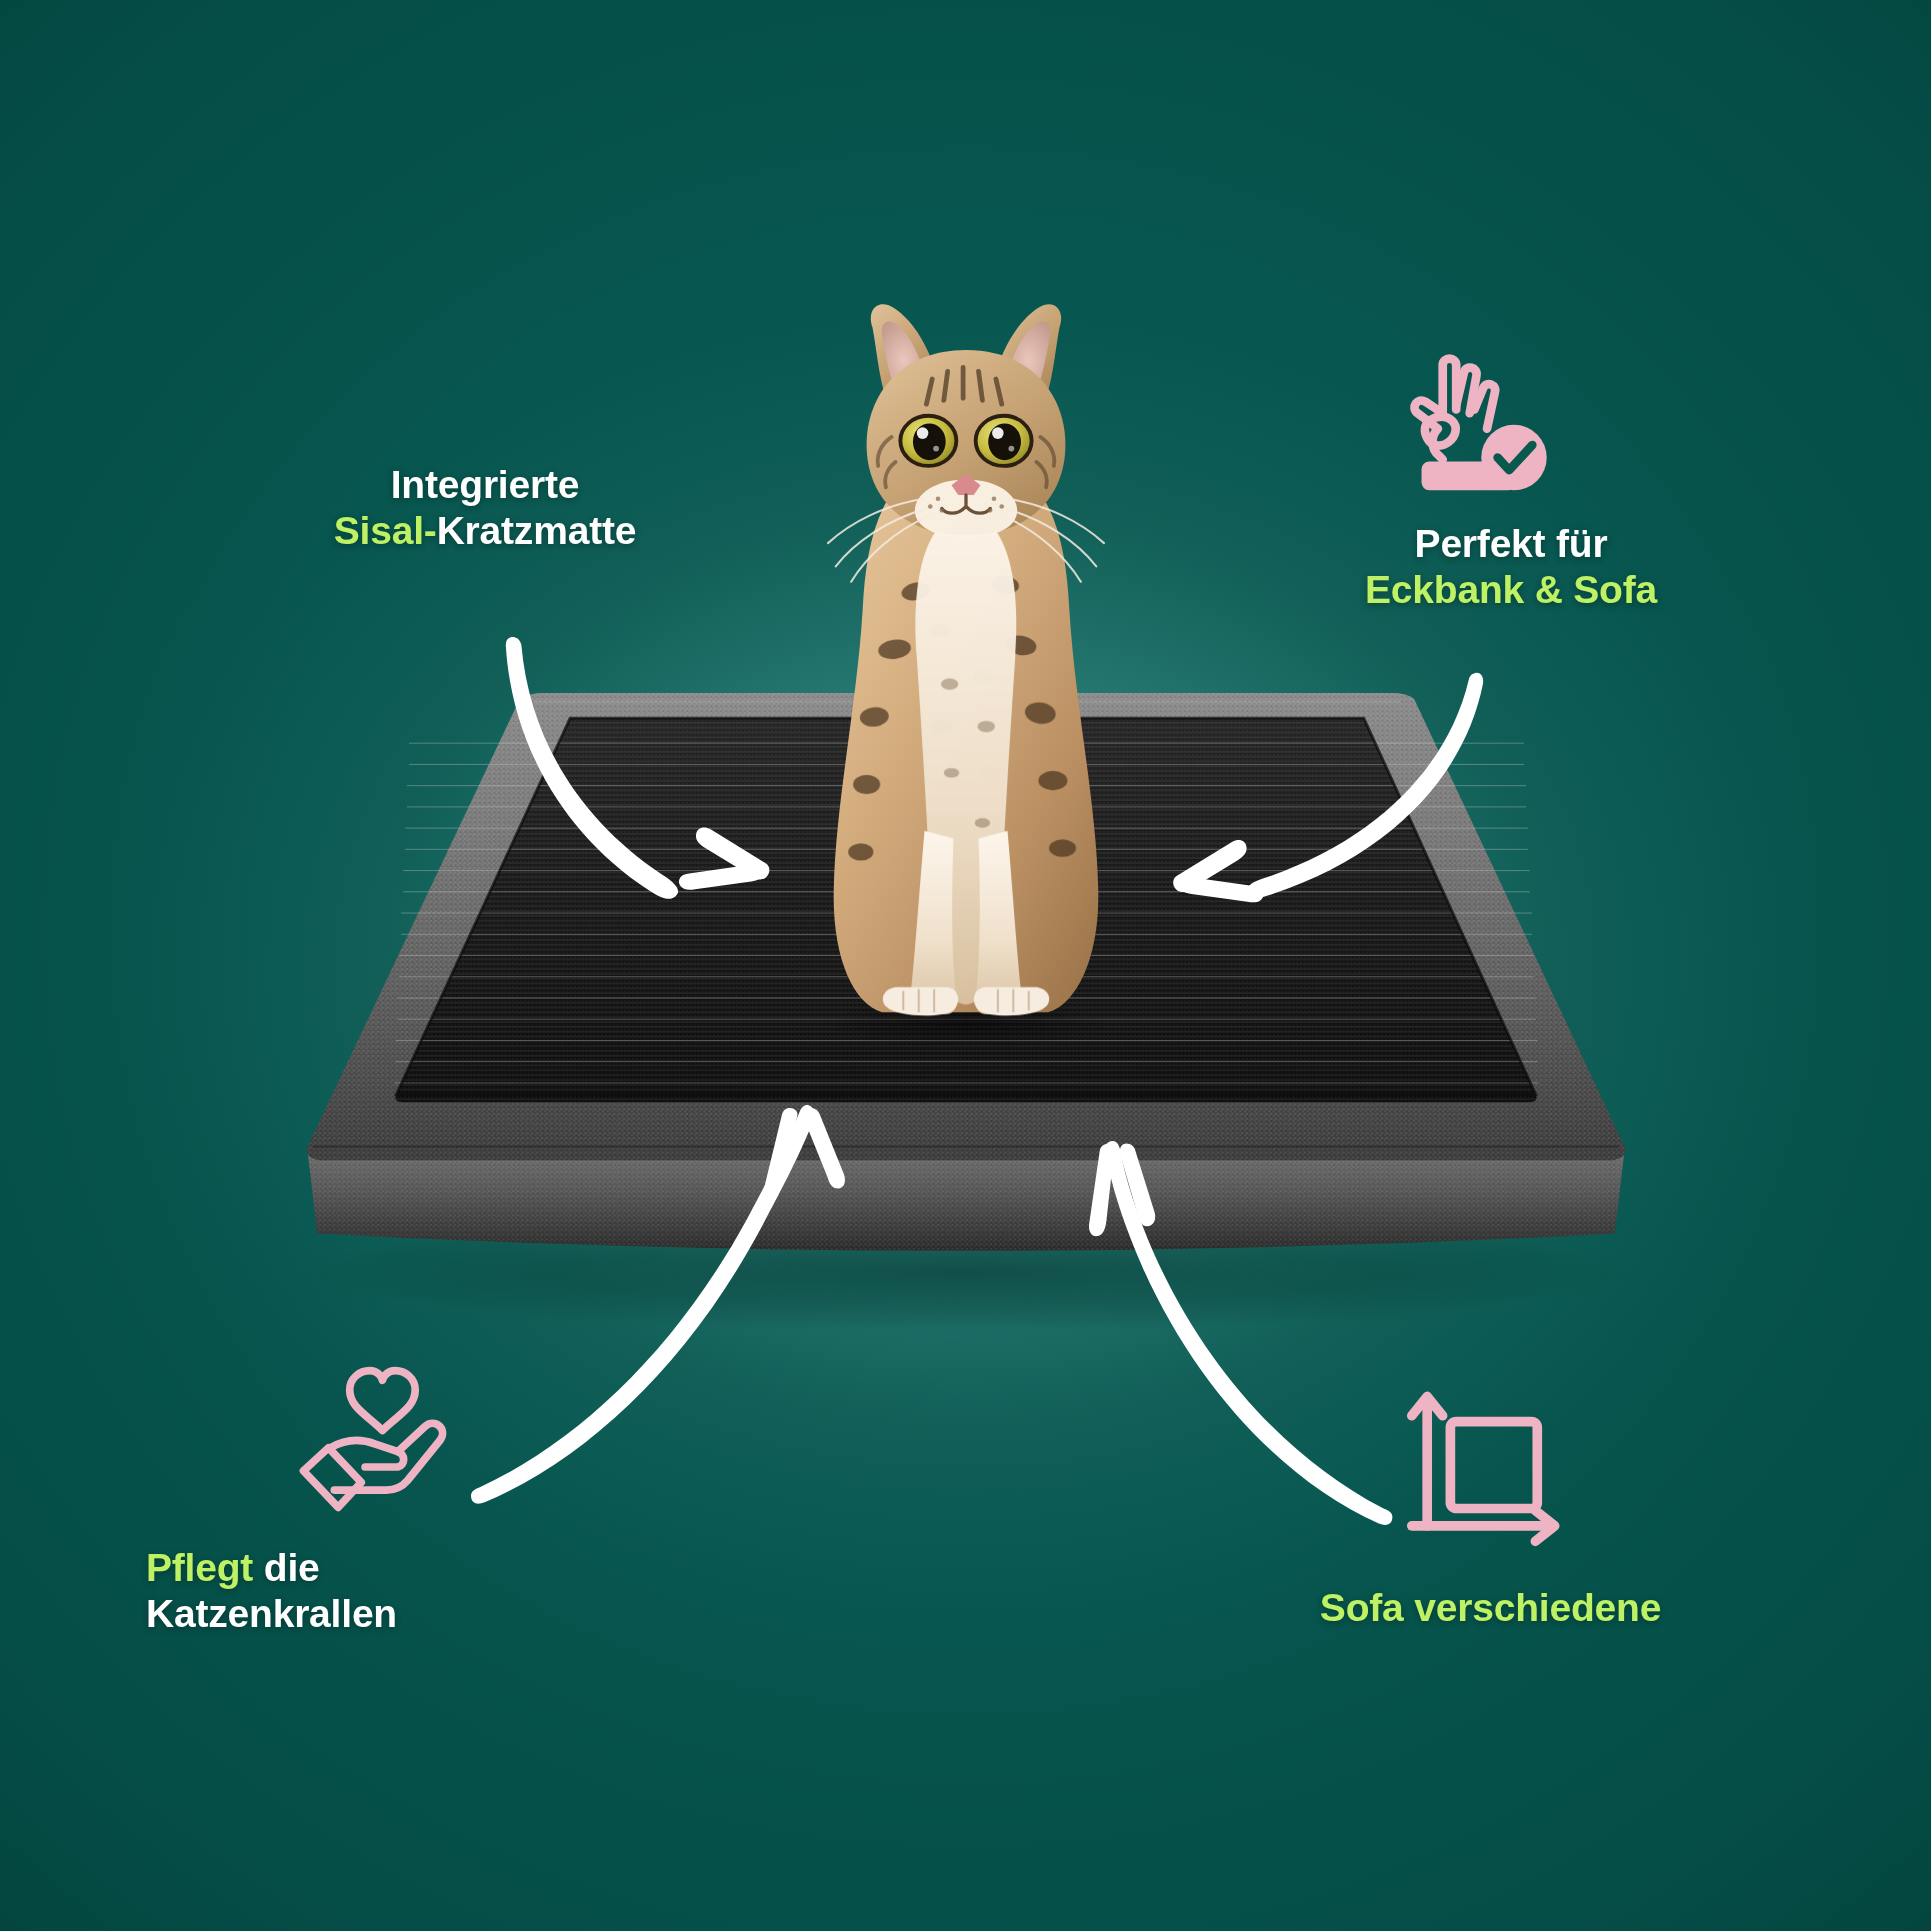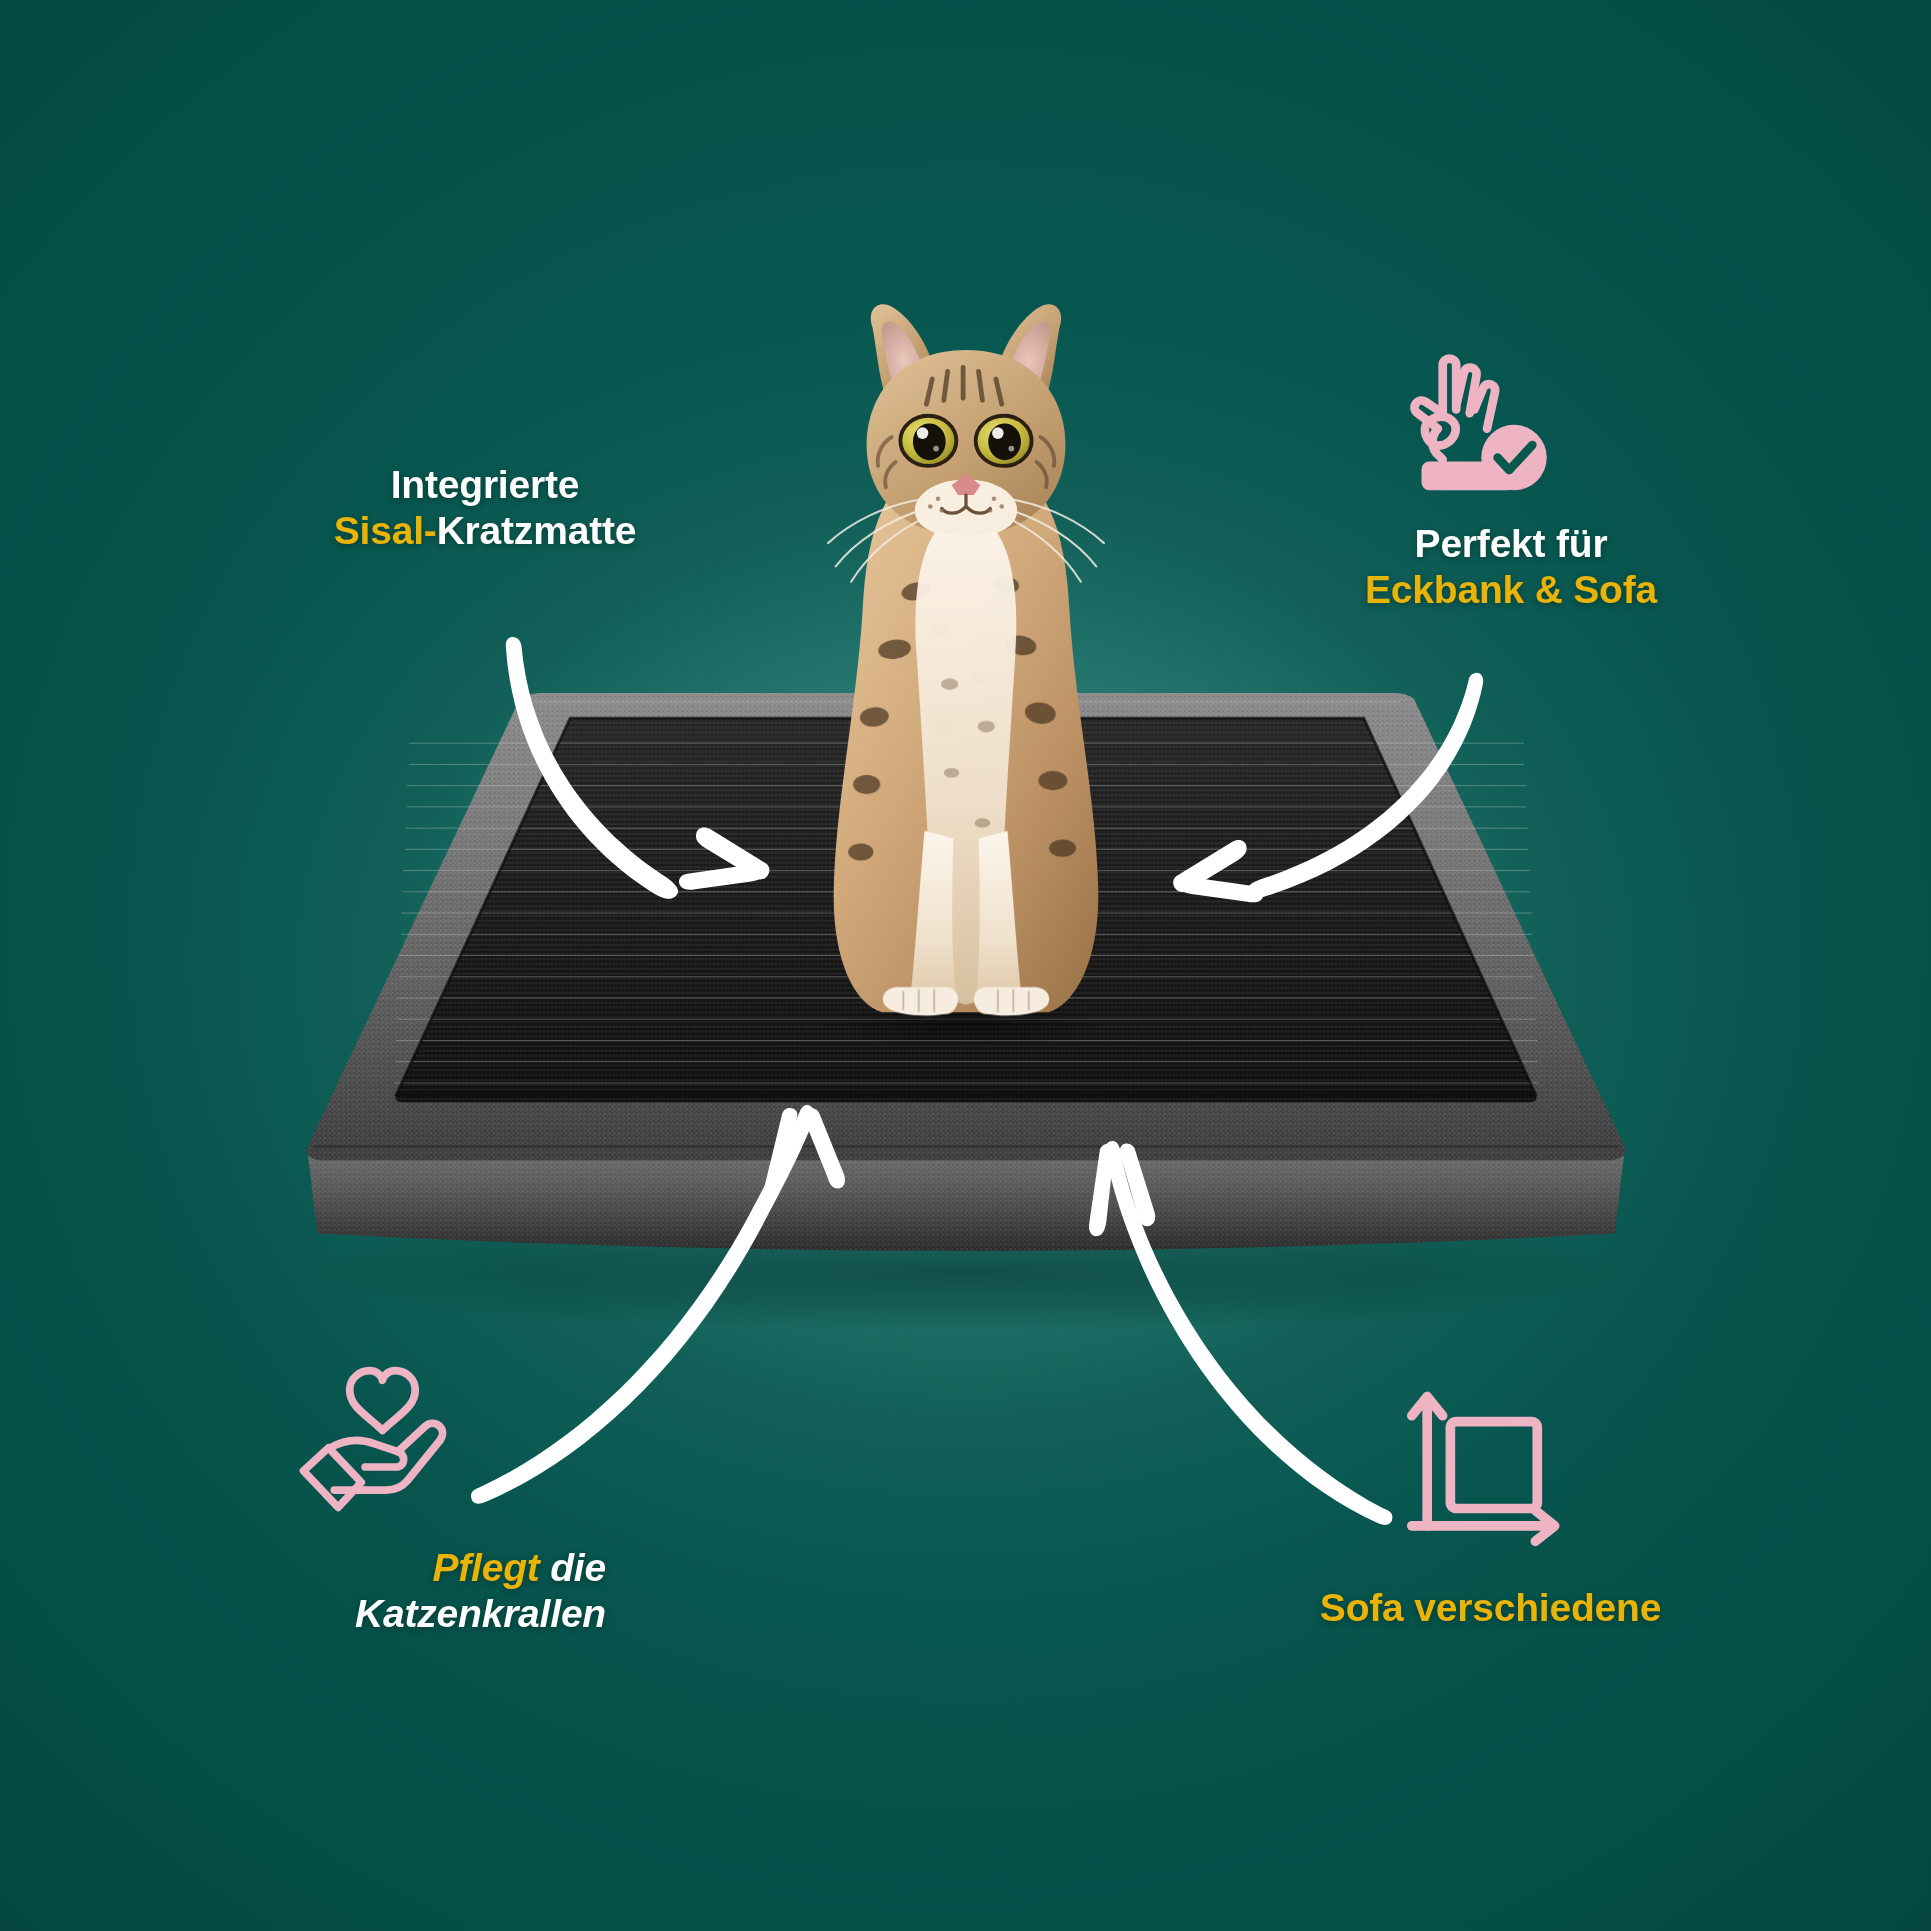--- a/index.html
+++ b/index.html
@@ -77,25 +77,25 @@
   .callout {
     position: absolute;
     font-weight: 700;
     font-size: 39px;
     line-height: 1.17;
     letter-spacing: -0.2px;
     color: #ffffff;
     text-shadow: 0 1.9px 6.8px rgba(0,30,26,0.45);
     white-space: nowrap;
   }
-  .callout .pink { color: #eab308; }
+  .callout .pink { color: #bef264; }
   .callout .line { display: block; }
   .c-tl { left: 263px;  top: 462px;  text-align: center; width: 444px; }
   .c-tr { left: 1284px; top: 521px;  text-align: center; width: 454px; }
-  .c-bl { left: 162px;  top: 1545px; text-align: right; width: 444px; font-style: italic; }
+  .c-bl { left: 146px;  top: 1545px; text-align: left; width: 444px; }
   .c-br { left: 1201px; top: 1585px; text-align: center; width: 579px; }
 
   
   .ficon { position: absolute; }
   .i-ok     { left: 1383px; top: 338px; width: 183px; height: 164px; }
   .i-heart  { left: 290px;  top: 1359px; width: 183px; height: 164px; }
   .i-size   { left: 1402px; top: 1381px; width: 174px; height: 169px; }
   .ficon svg { width: 100%; height: 100%; overflow: visible; }
 </style>
 </head>

